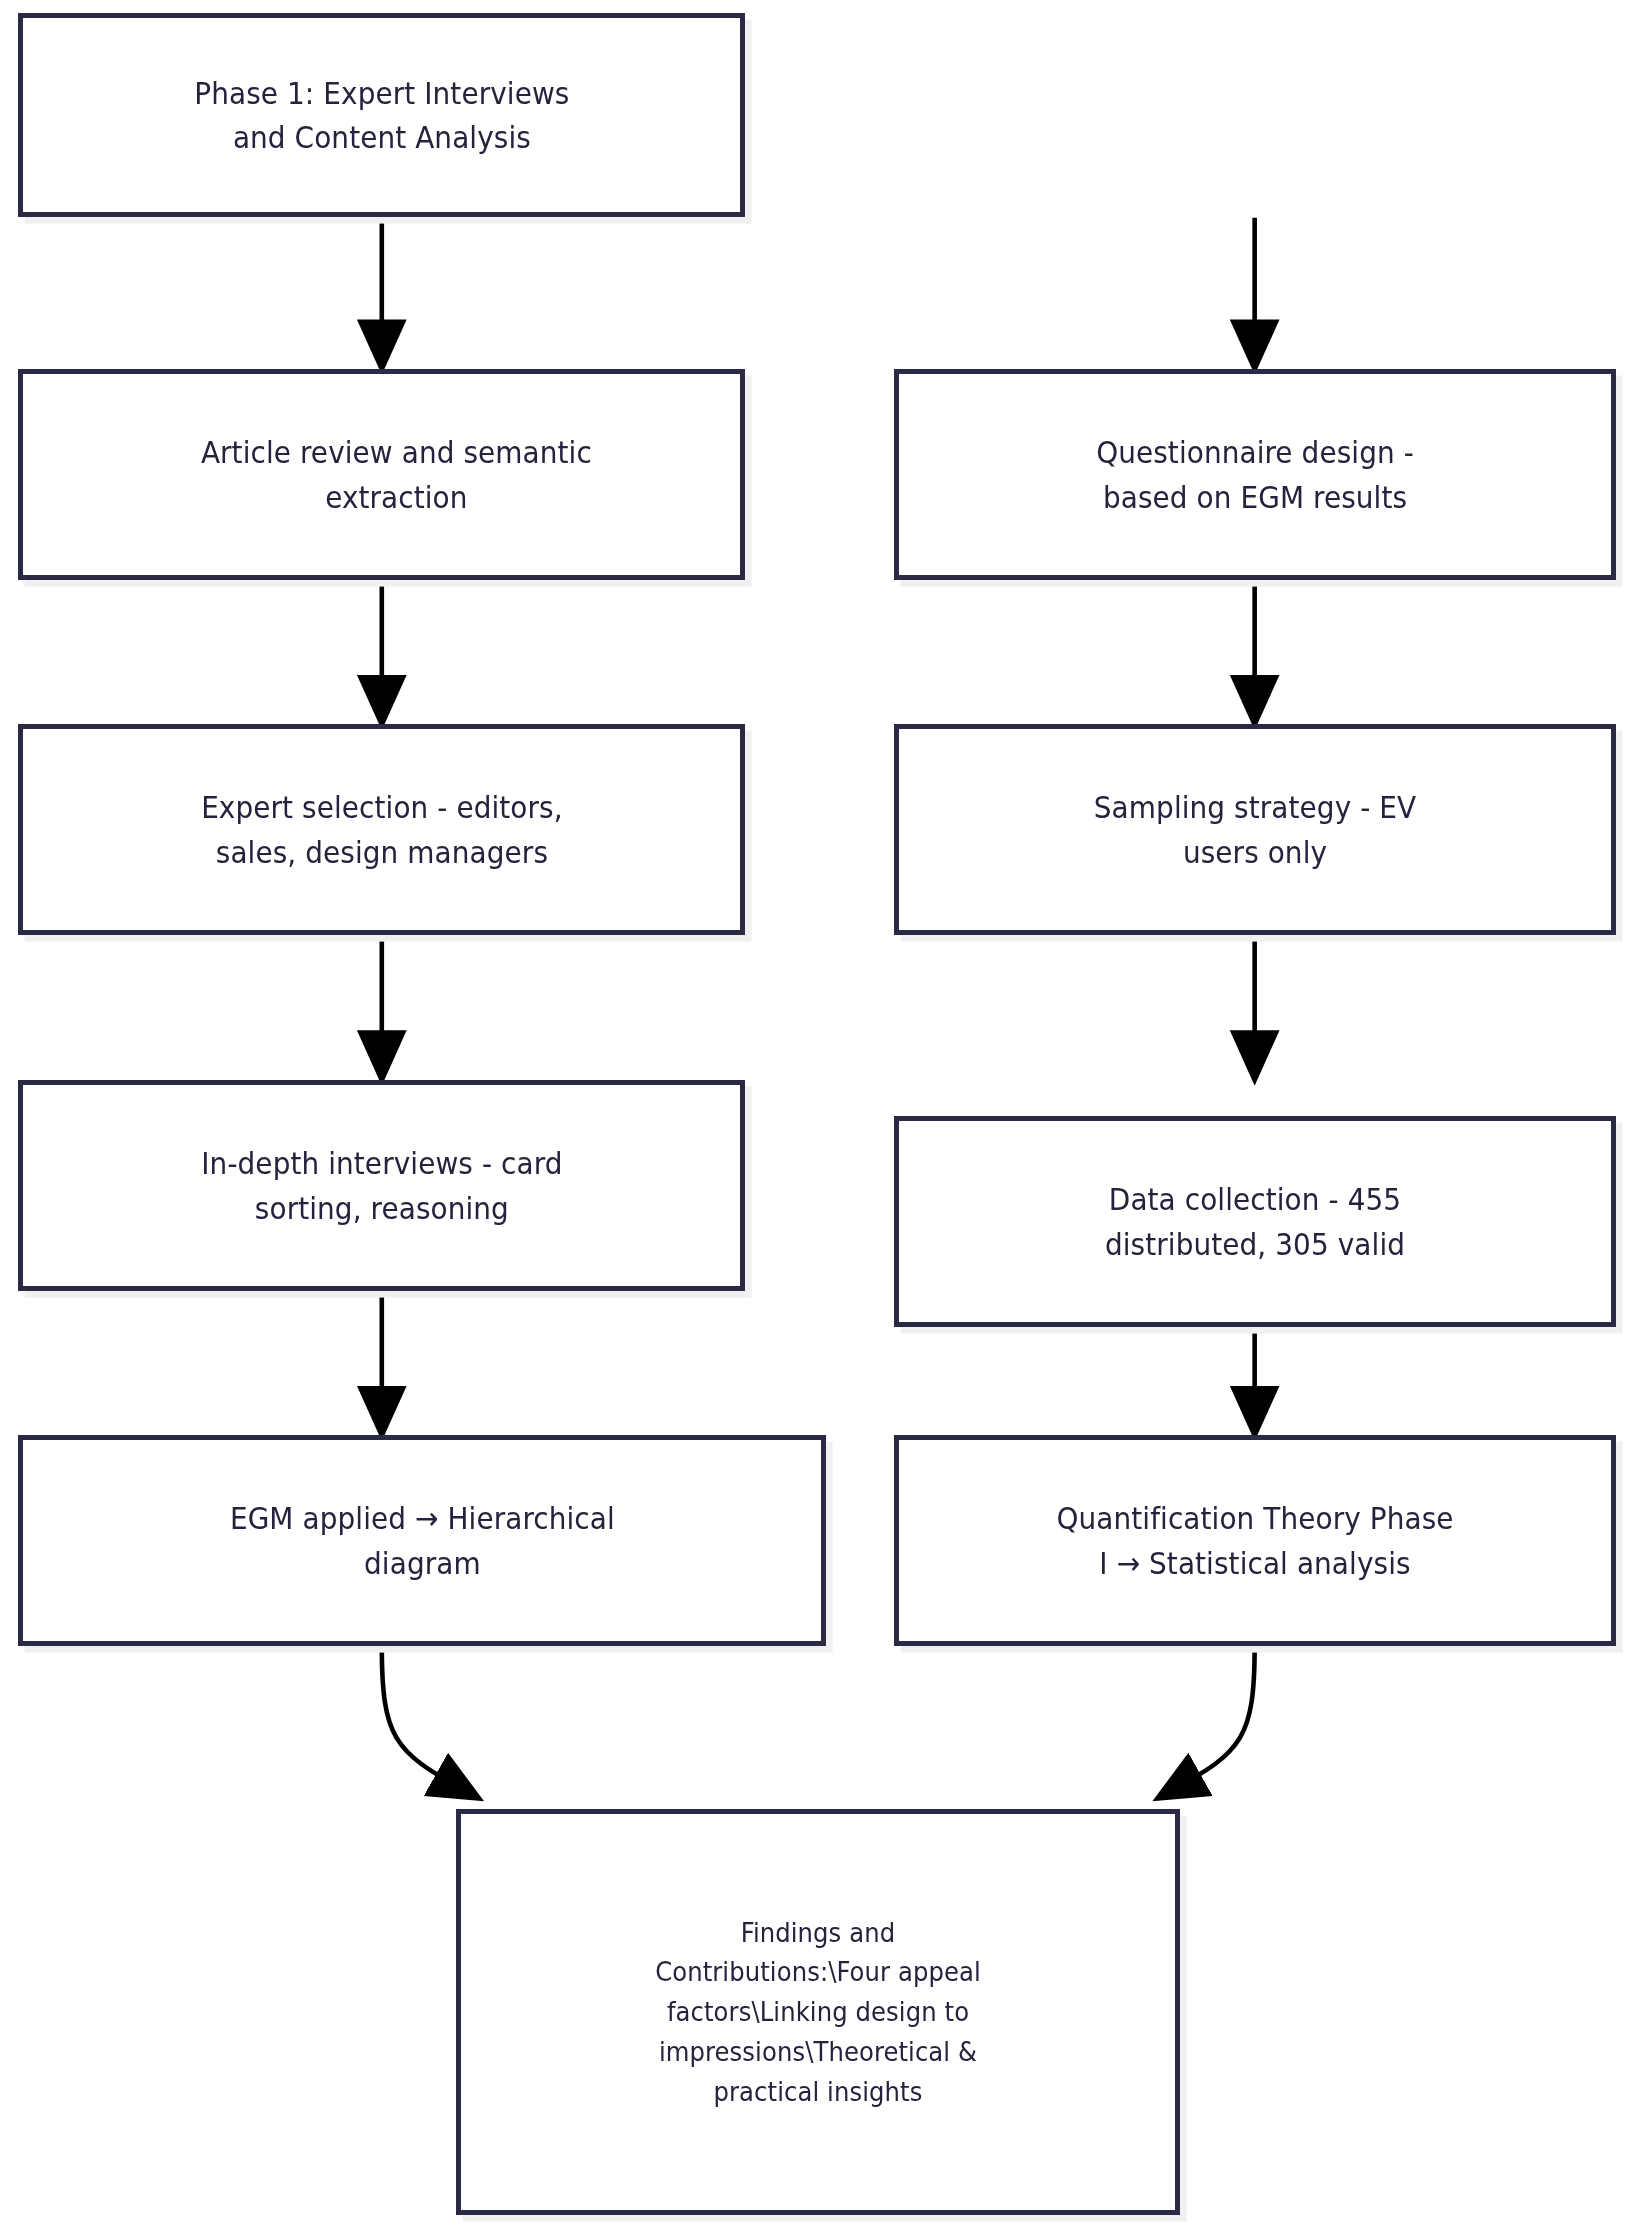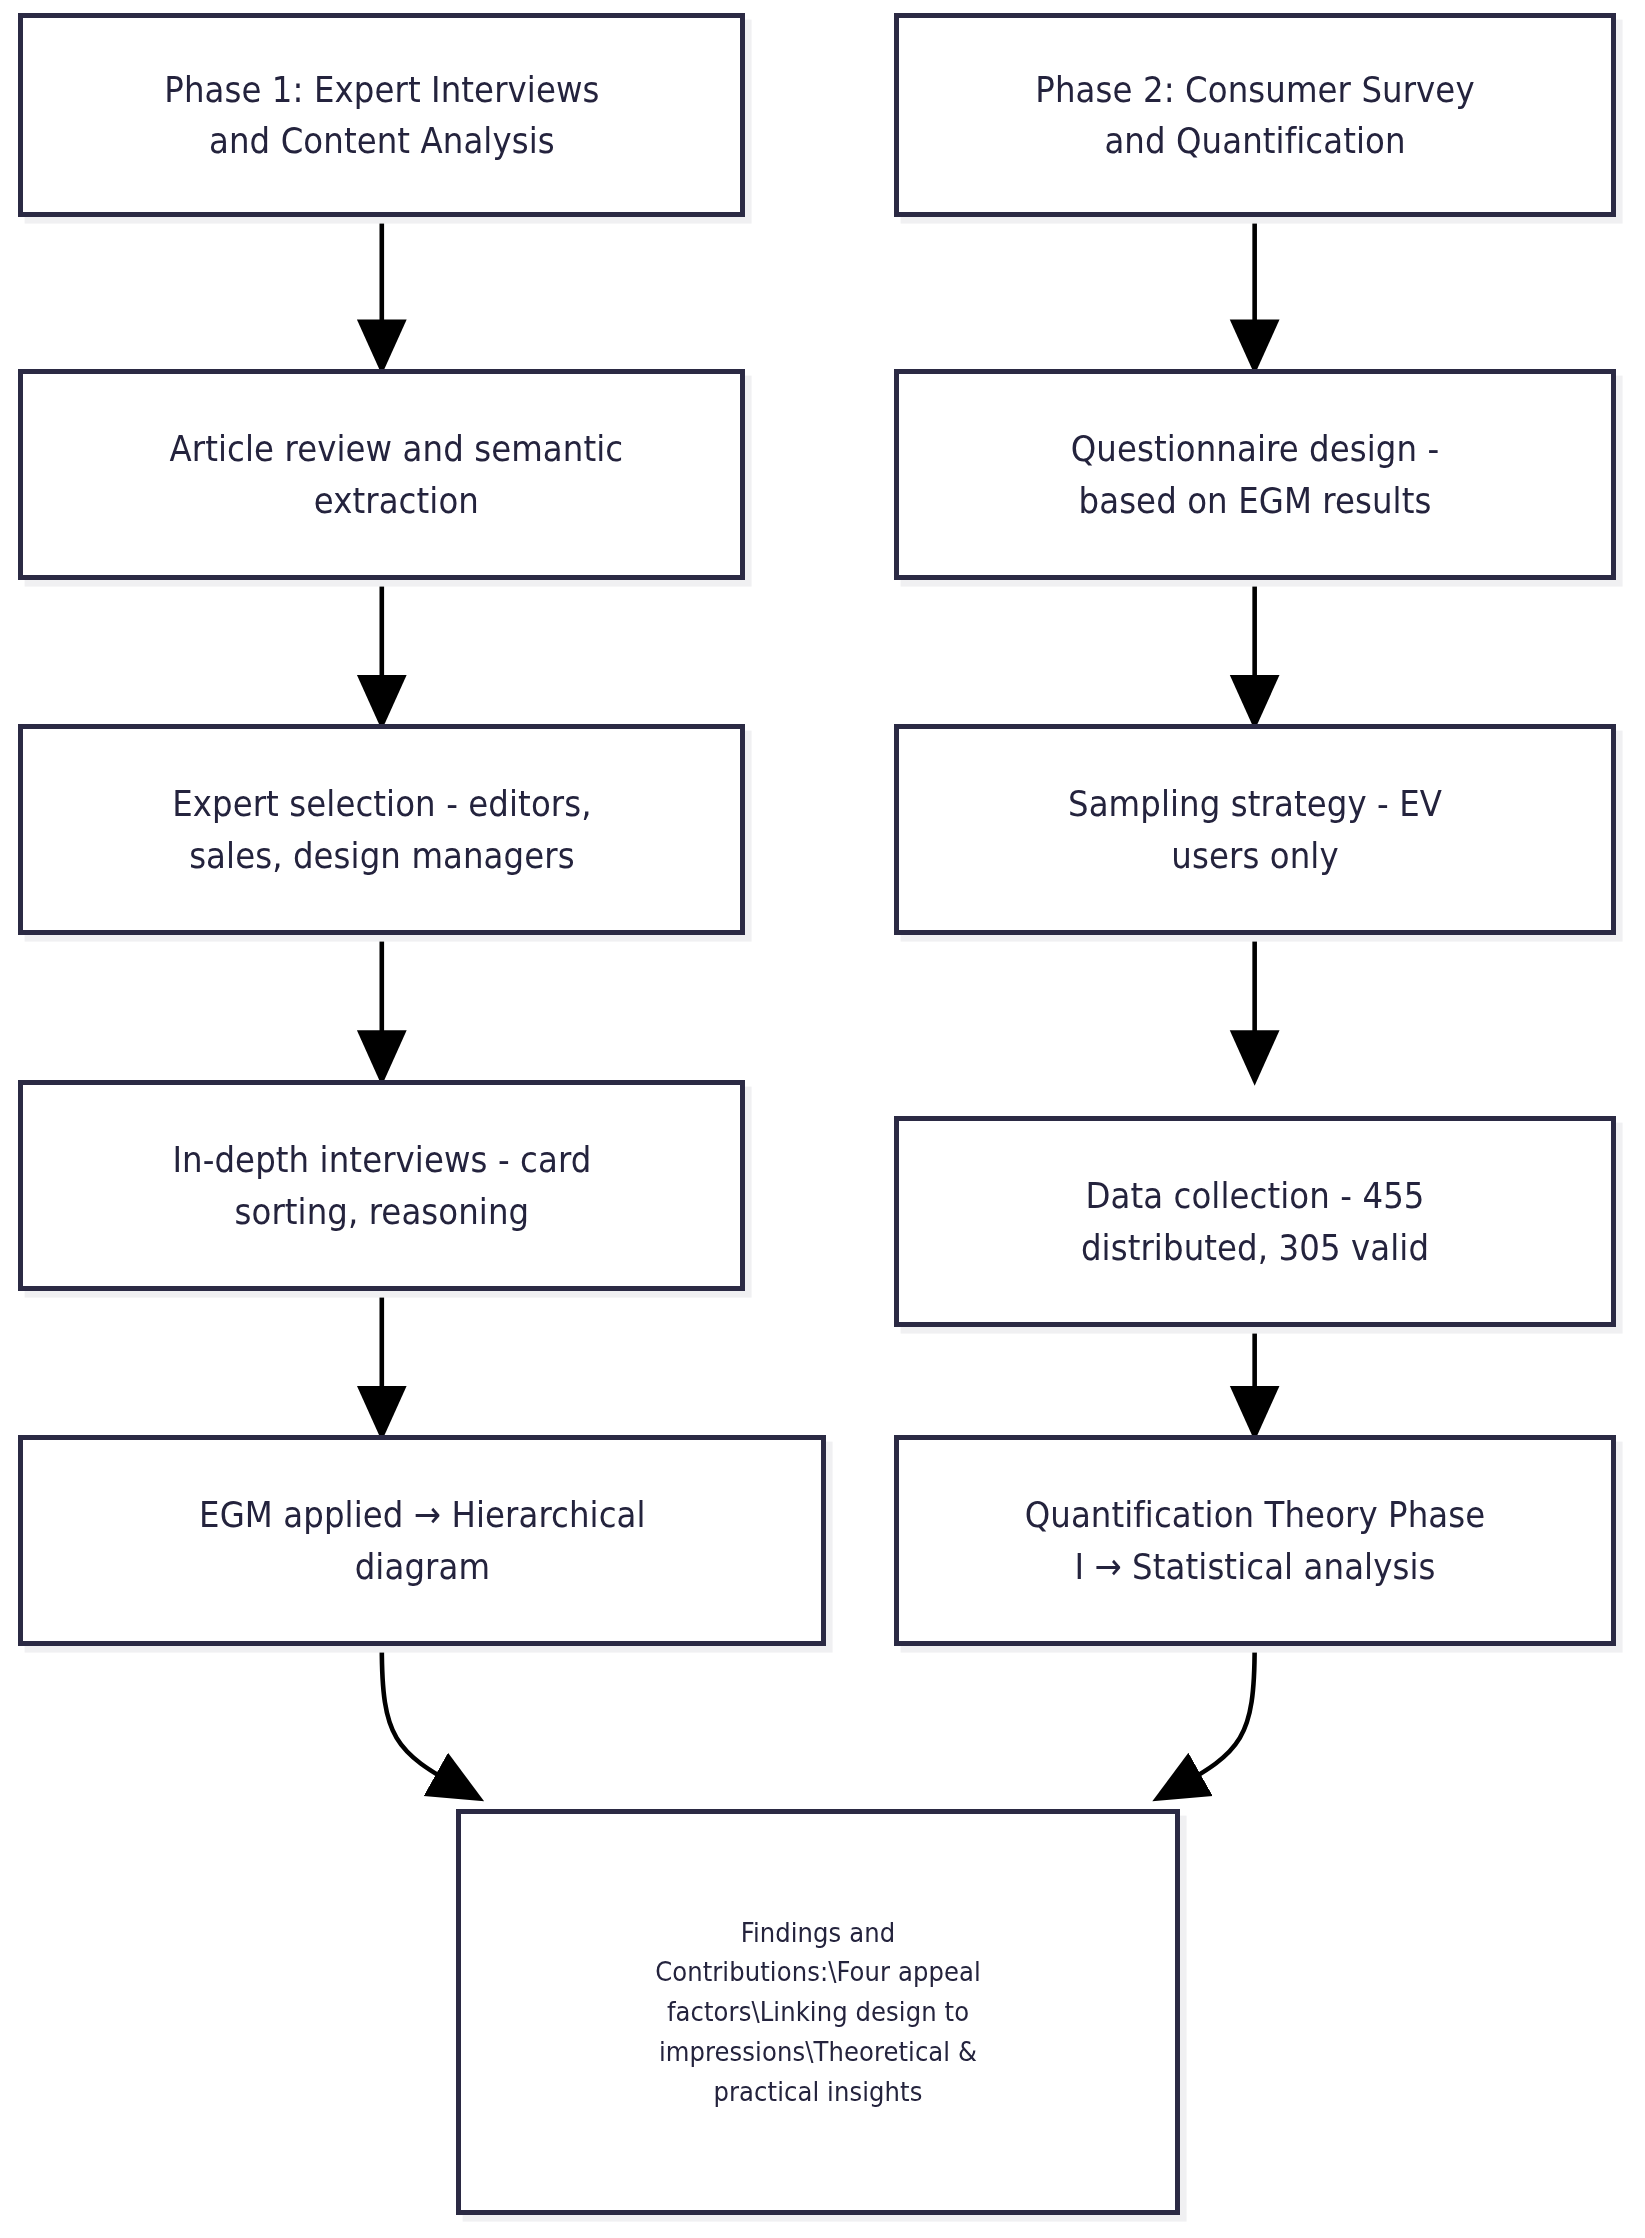--- a/index.html
+++ b/index.html
@@ -29,21 +29,21 @@
     border:5.3px solid #2b2a44;
     box-shadow:6.6px 6.6px 0 0 #f0f0f2;
     display:flex;
     align-items:center;
     justify-content:center;
     text-align:center;
     z-index:3;
   }
   .node .label{
     color:#24233d;
-    font-size:36px;
+    font-size:31px;
     line-height:1.42;
     letter-spacing:0.1px;
     padding:0 22.4px;
     white-space:pre-line;
     font-stretch:condensed;
   }
   
   .n-p1   { left:18.4px;  top:13px;   width:727px; height:204px; }
   .n-l2   { left:18.4px;  top:369px;  width:727px; height:211px;padding-left:29px; }
   .n-l3   { left:18.4px;  top:724px; width:727px; height:211px; }
@@ -103,24 +103,20 @@
   </div>
   <div class="node n-l4">
     <span class="label">In-depth interviews - card
 sorting, reasoning</span>
   </div>
   <div class="node n-l5">
     <span class="label">EGM applied → Hierarchical
 diagram</span>
   </div>
 
-  <div class="node n-p2">
-    <span class="label">Phase 2: Consumer Survey
-and Quantification</span>
-  </div>
   <div class="node n-r2">
     <span class="label">Questionnaire design -
 based on EGM results</span>
   </div>
   <div class="node n-r3">
     <span class="label">Sampling strategy - EV
 users only</span>
   </div>
   <div class="node n-r4">
     <span class="label">Data collection - 455

